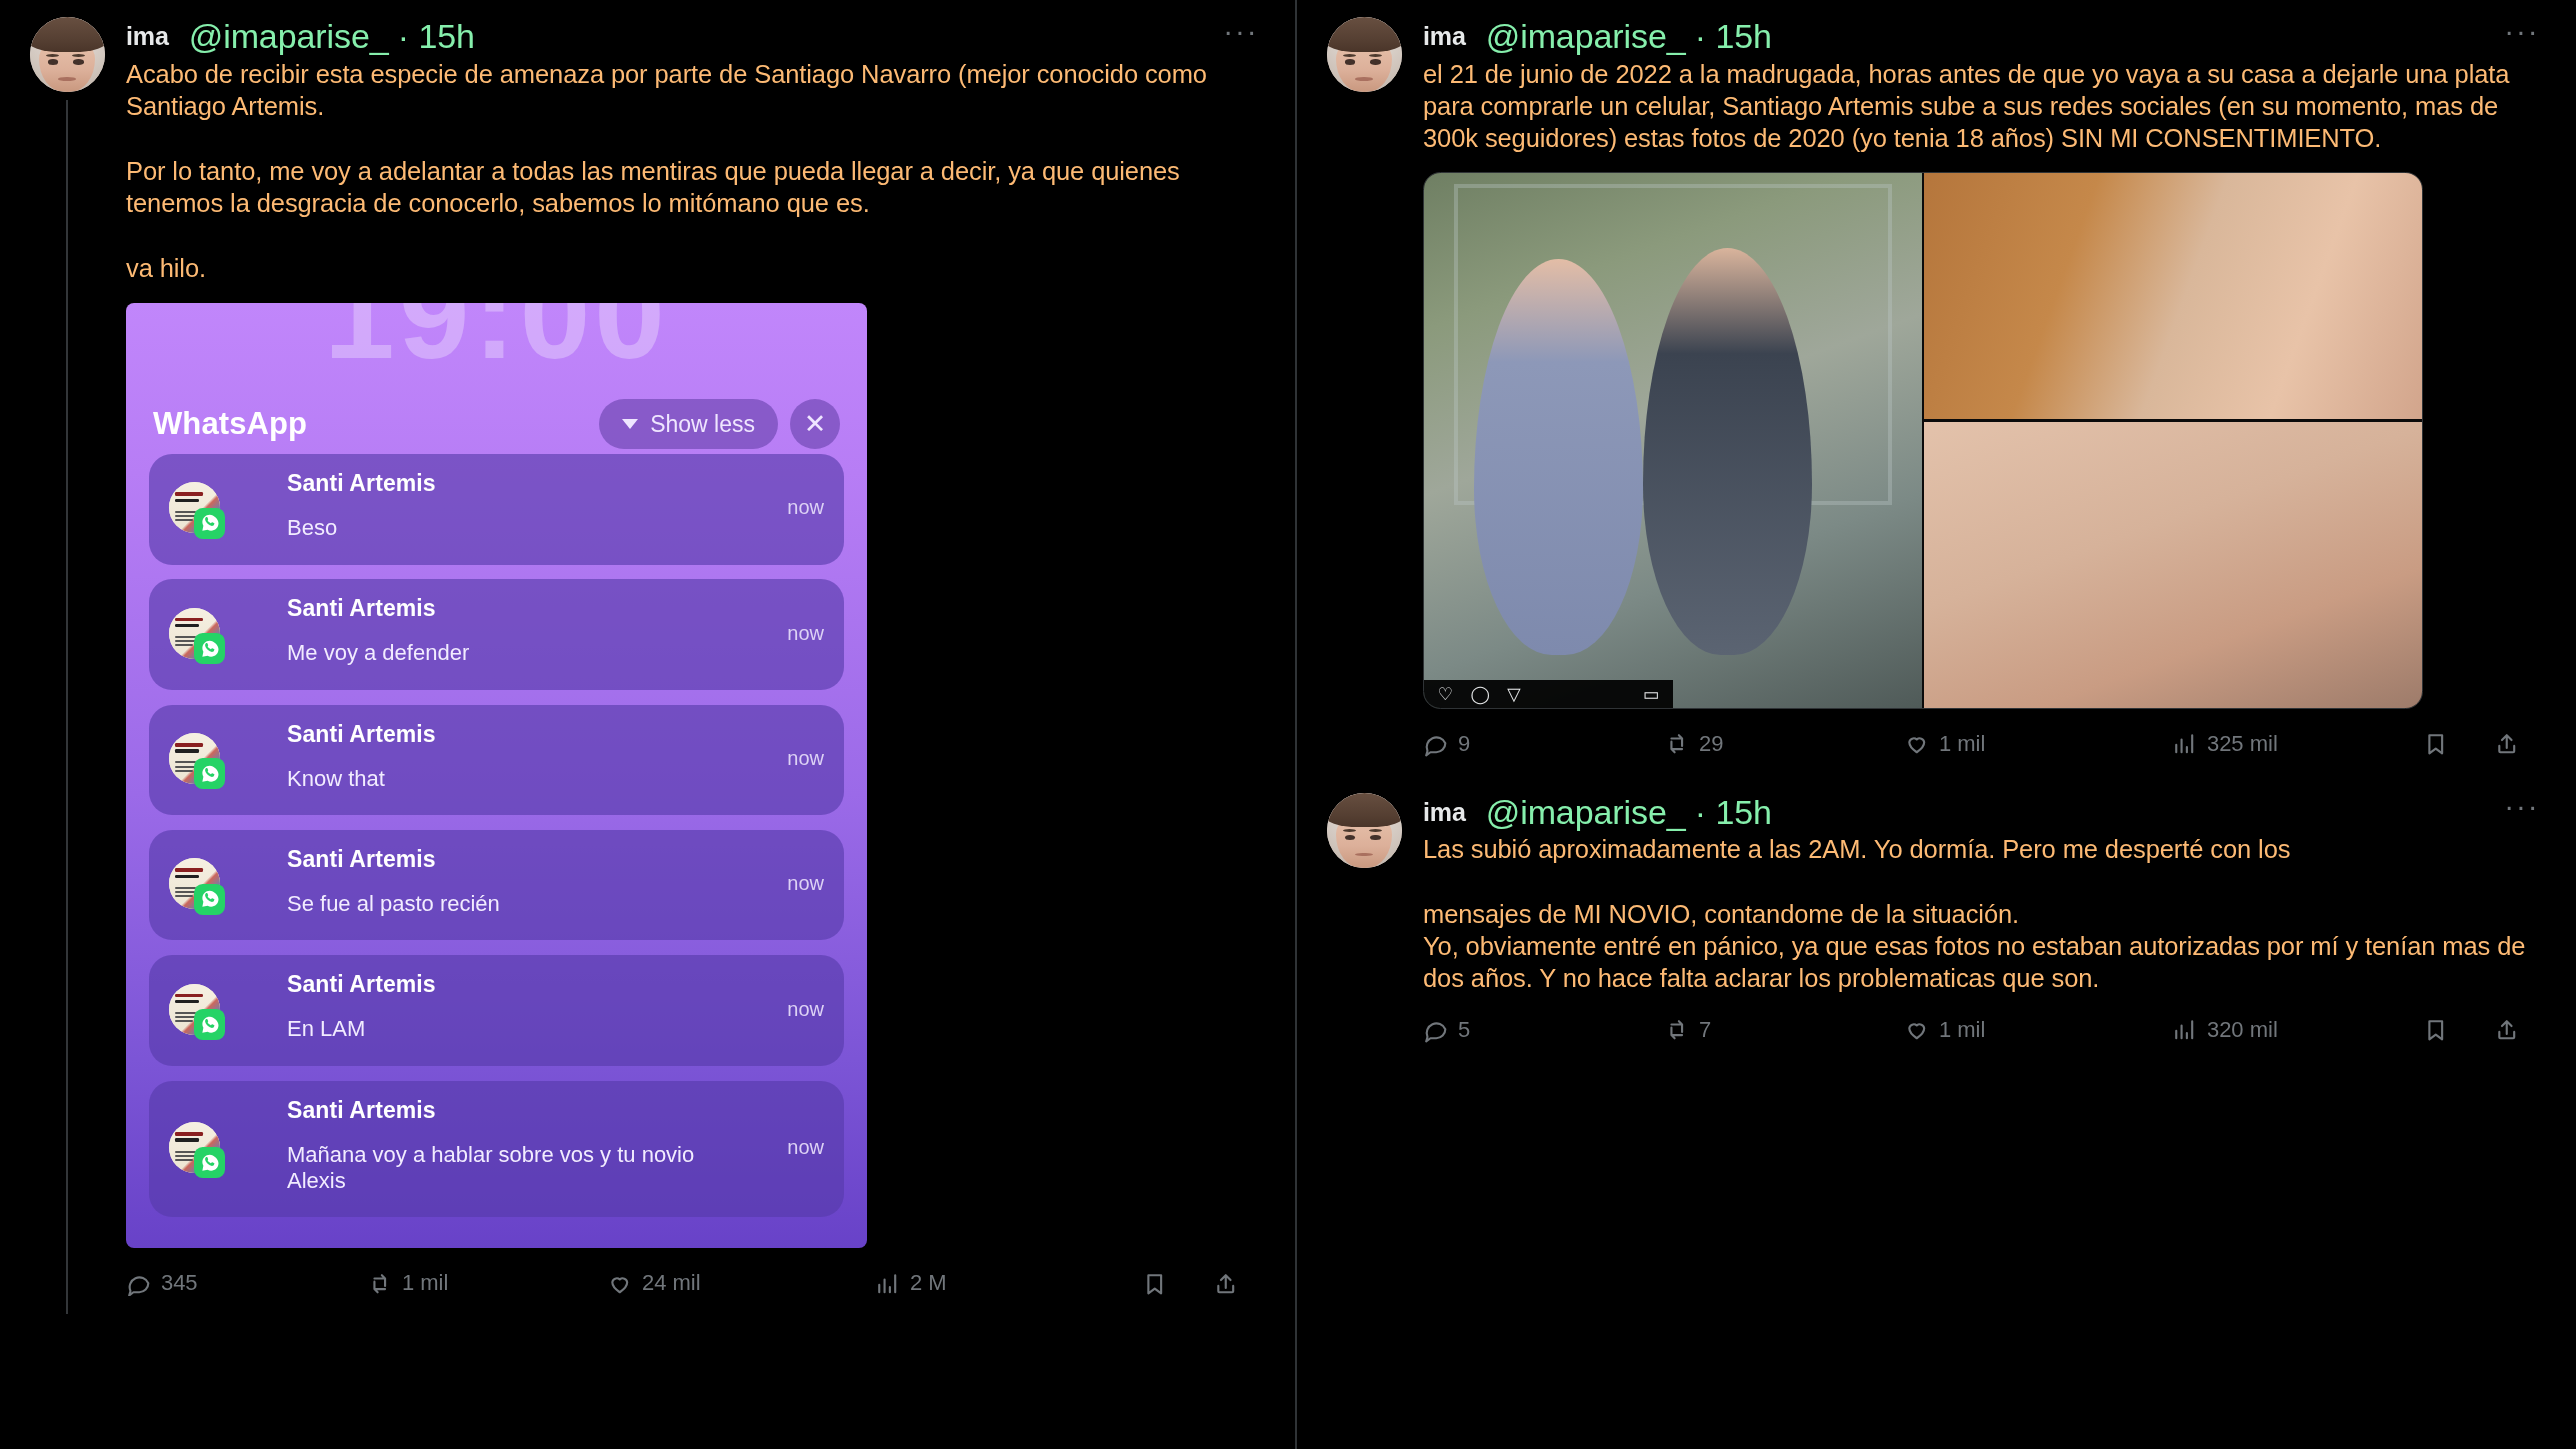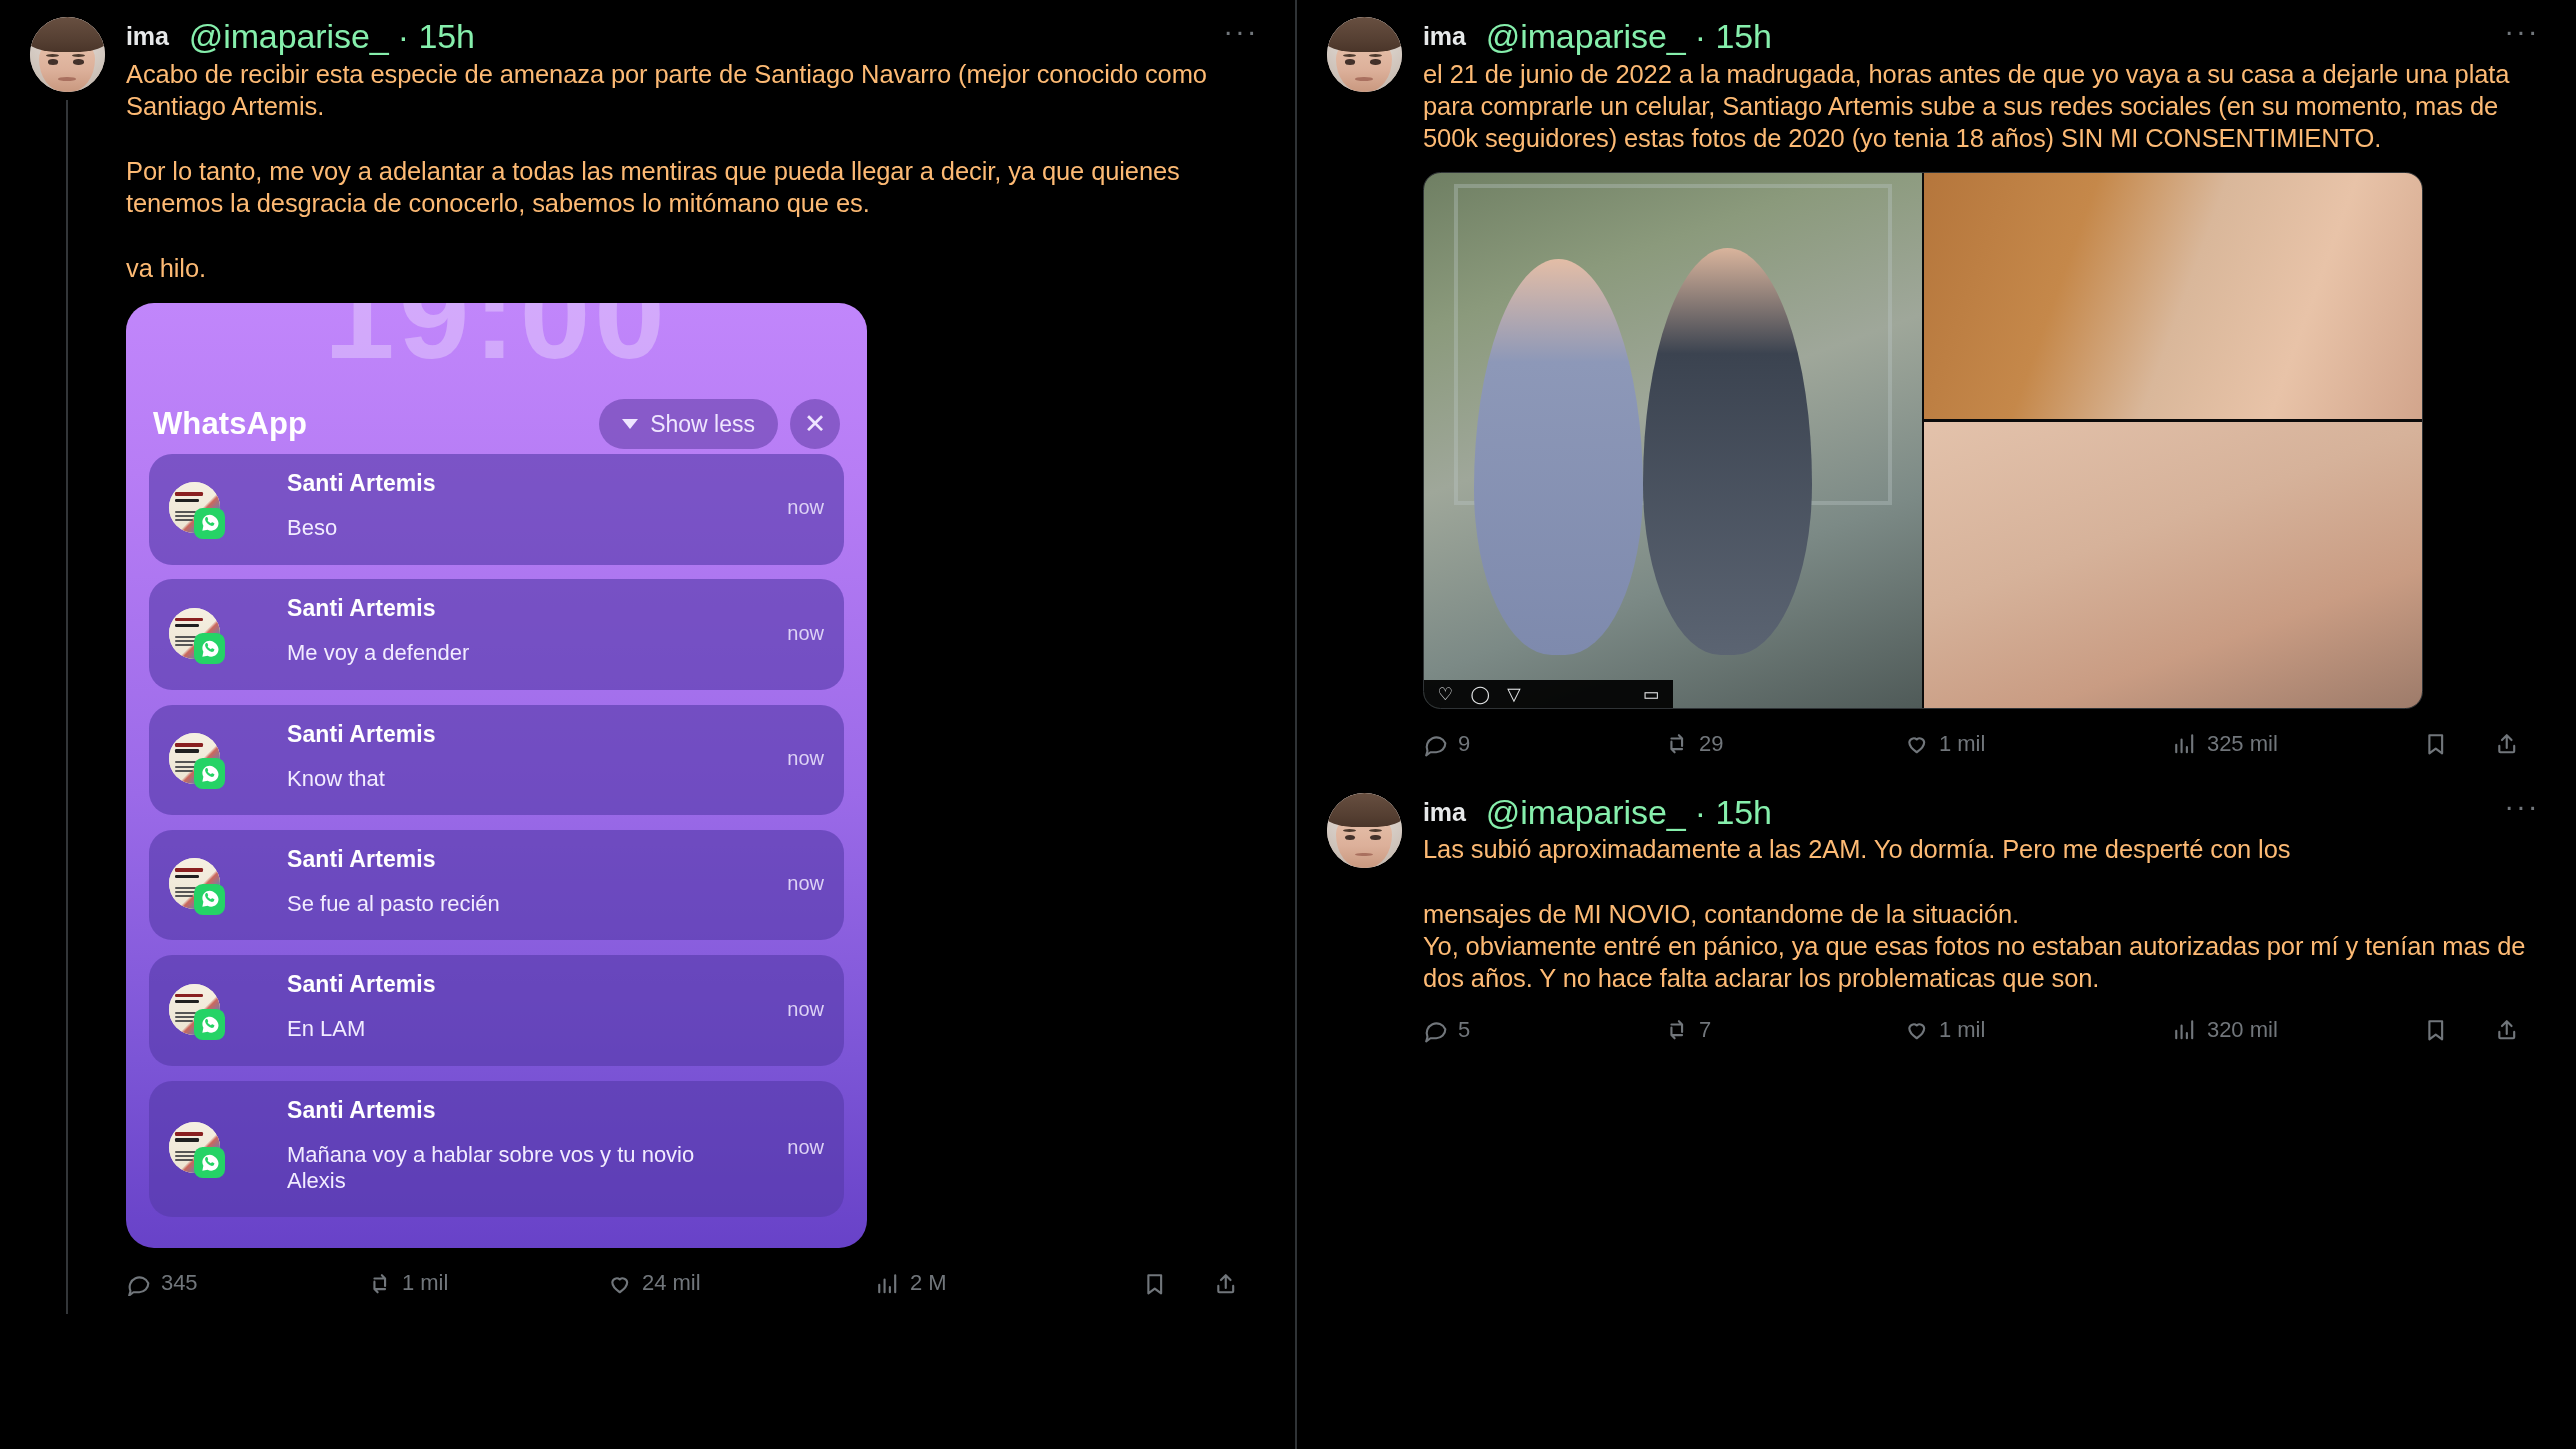--- a/index.html
+++ b/index.html
@@ -160,21 +160,21 @@
   .act-retweet { width: 240px; }
   .act-like    { width: 268px; }
   .act-views   { flex: 1 1 auto; }
   .act-bookmark{ margin-right: 46px; }
 
   
   .wa-card {
     position: relative;
     width: 741px;
     margin-top: 19px;
-    border-radius: 28px;
+    border-radius: 8px;
     background: linear-gradient(180deg, #c186fb 0%, #b77df5 18%, #9b6ae8 52%, #7c55d6 80%, #6842c8 100%);
     padding: 0 0 31px 0;
     overflow: hidden;
   }
   .wa-clock {
     position: absolute;
     top: -62px;
     left: 0;
     width: 100%;
     text-align: center;
@@ -628,21 +628,21 @@
         </div>
       </div>
 
       <div class="tweet-body">
         <div class="tweet-head">
           <span class="name">ima</span>
           <span class="handle">@imaparise_ · 15h</span>
           <span class="more-dots">···</span>
         </div>
 
-        <div class="tweet-text">el 21 de junio de 2022 a la madrugada, horas antes de que yo vaya a su casa a dejarle una plata para comprarle un celular, Santiago Artemis sube a sus redes sociales (en su momento, mas de 500k seguidores) estas fotos de 2020 (yo tenia 18 años) SIN MI CONSENTIMIENTO.</div>
+        <div class="tweet-text">el 21 de junio de 2022 a la madrugada, horas antes de que yo vaya a su casa a dejarle una plata para comprarle un celular, Santiago Artemis sube a sus redes sociales (en su momento, mas de 300k seguidores) estas fotos de 2020 (yo tenia 18 años) SIN MI CONSENTIMIENTO.</div>
 
         <div class="media">
           <div class="pane-left">
             <div class="window-frame"></div>
             <div class="fig f1"></div>
             <div class="fig f2"></div>
             <div class="ig-bar">
               <span class="gl">♡</span>
               <span class="gl">◯</span>
               <span class="gl">▽</span>

